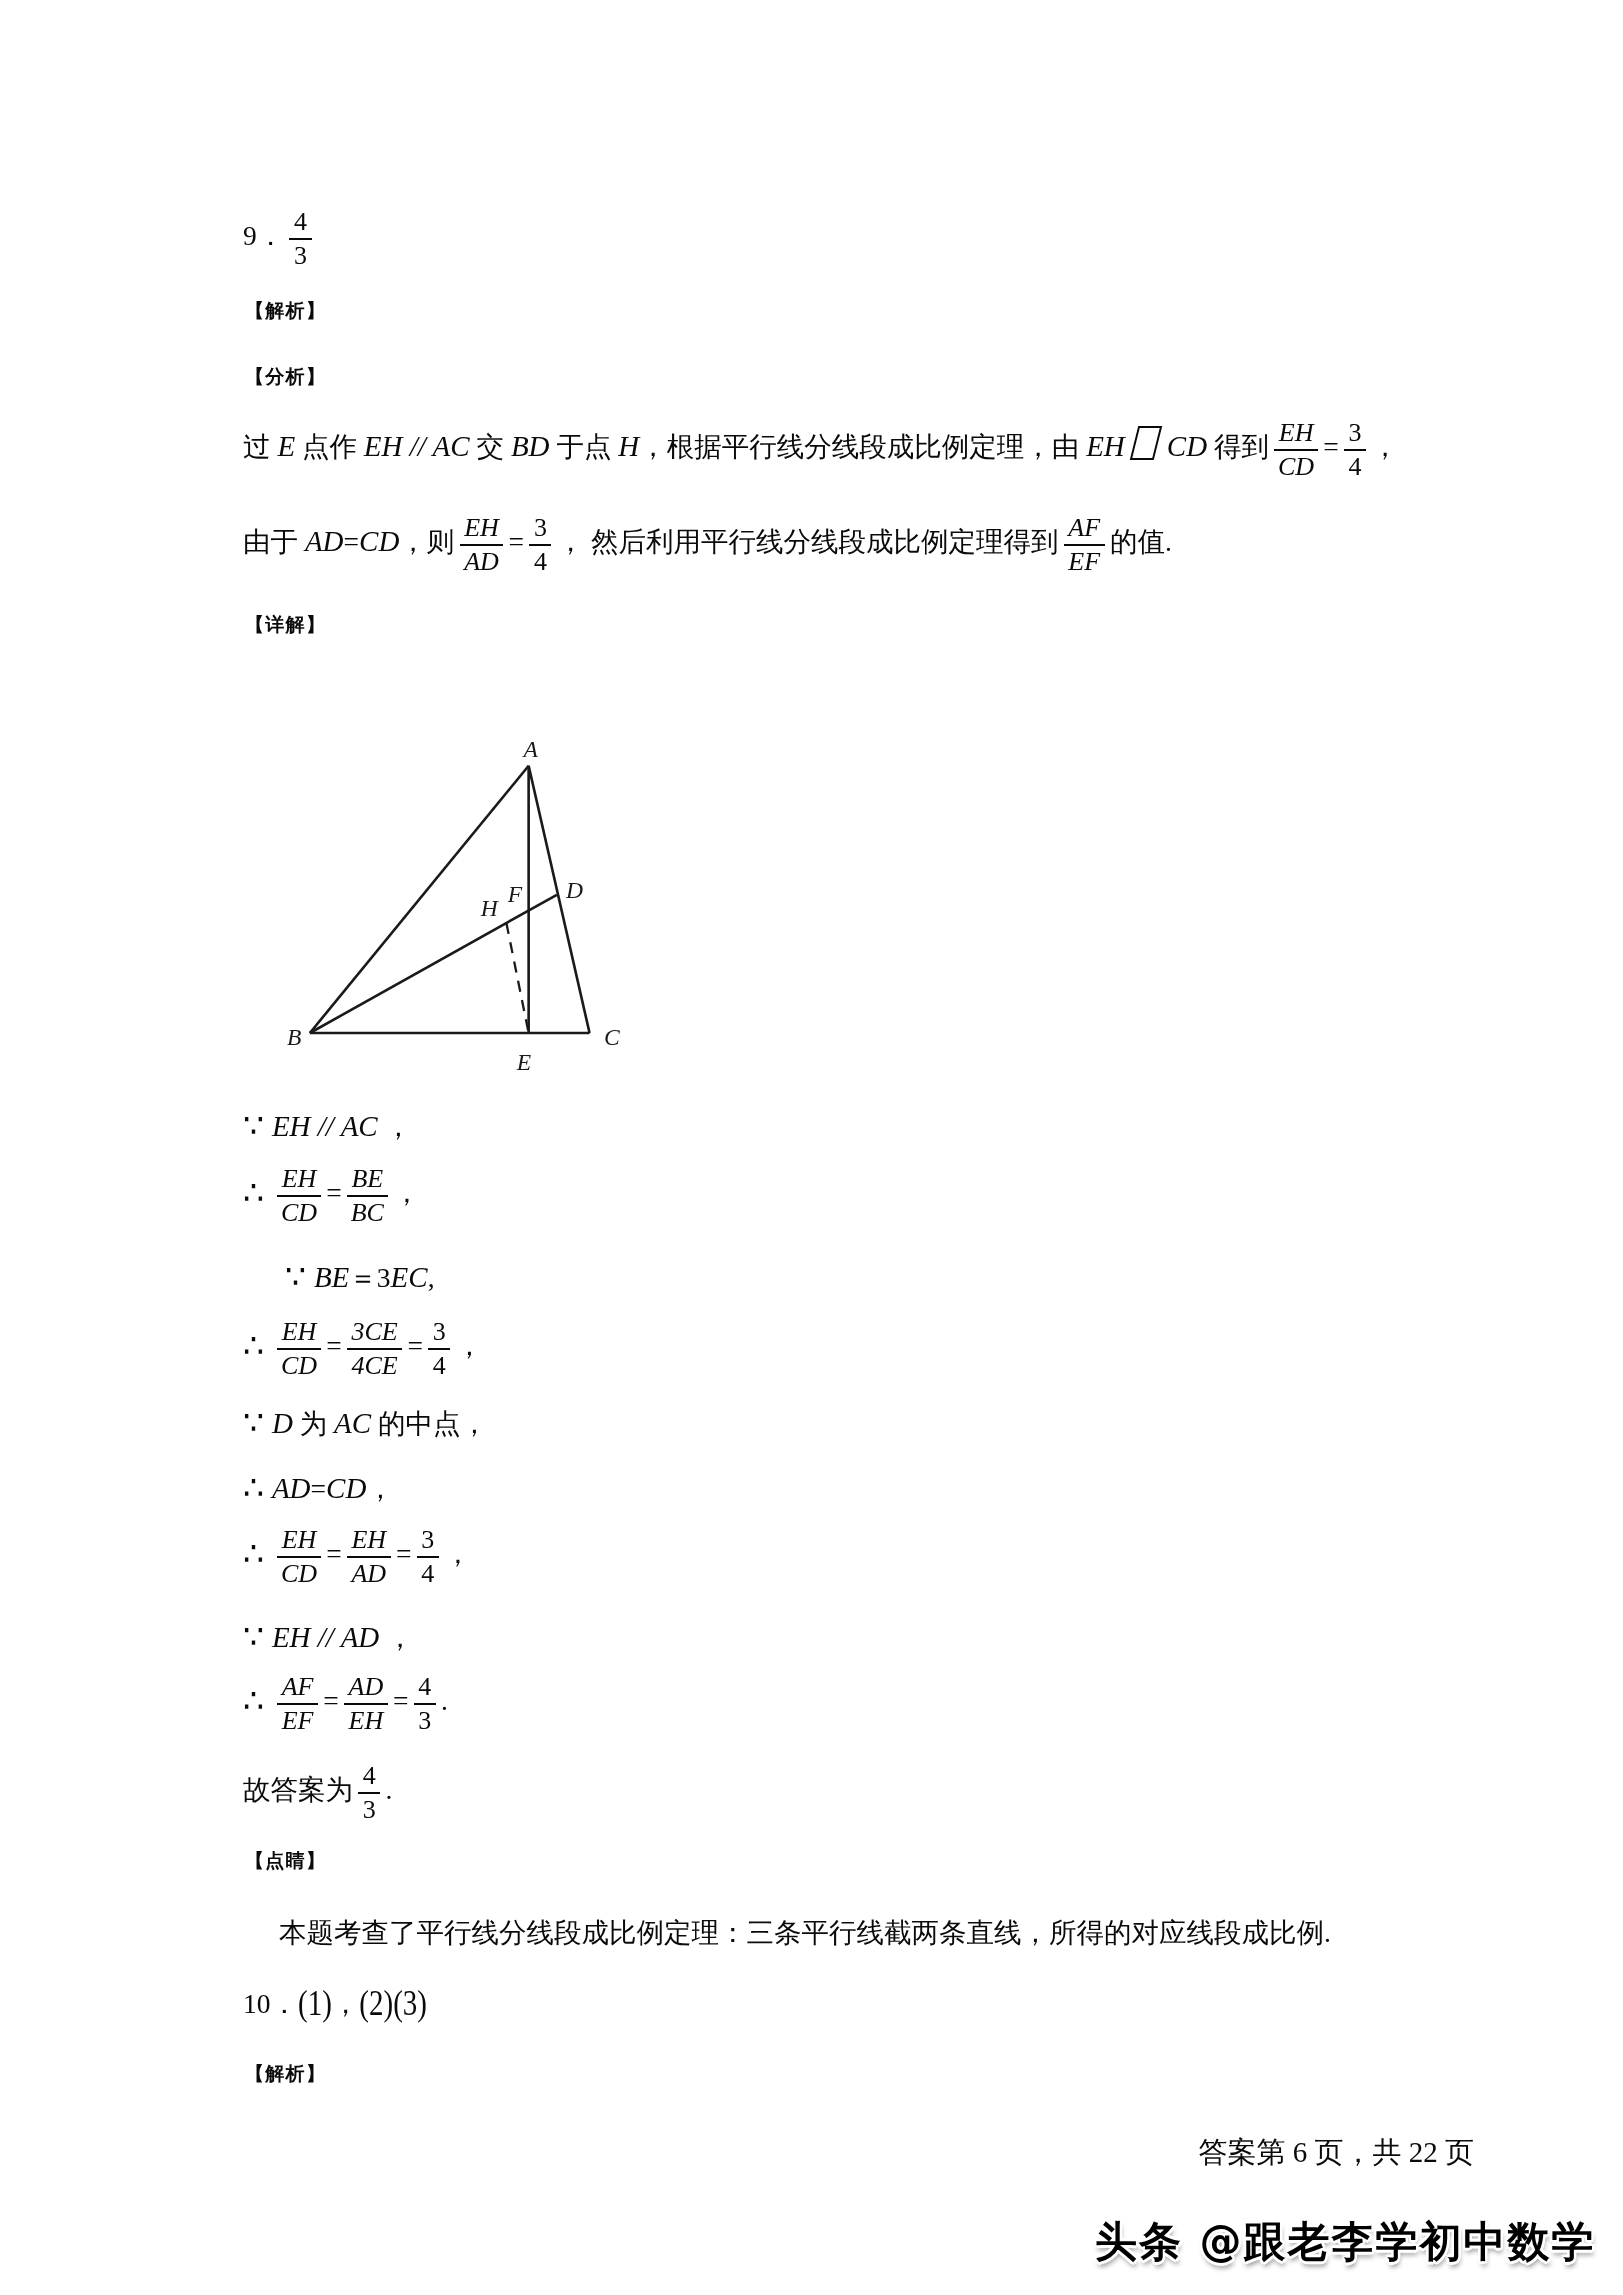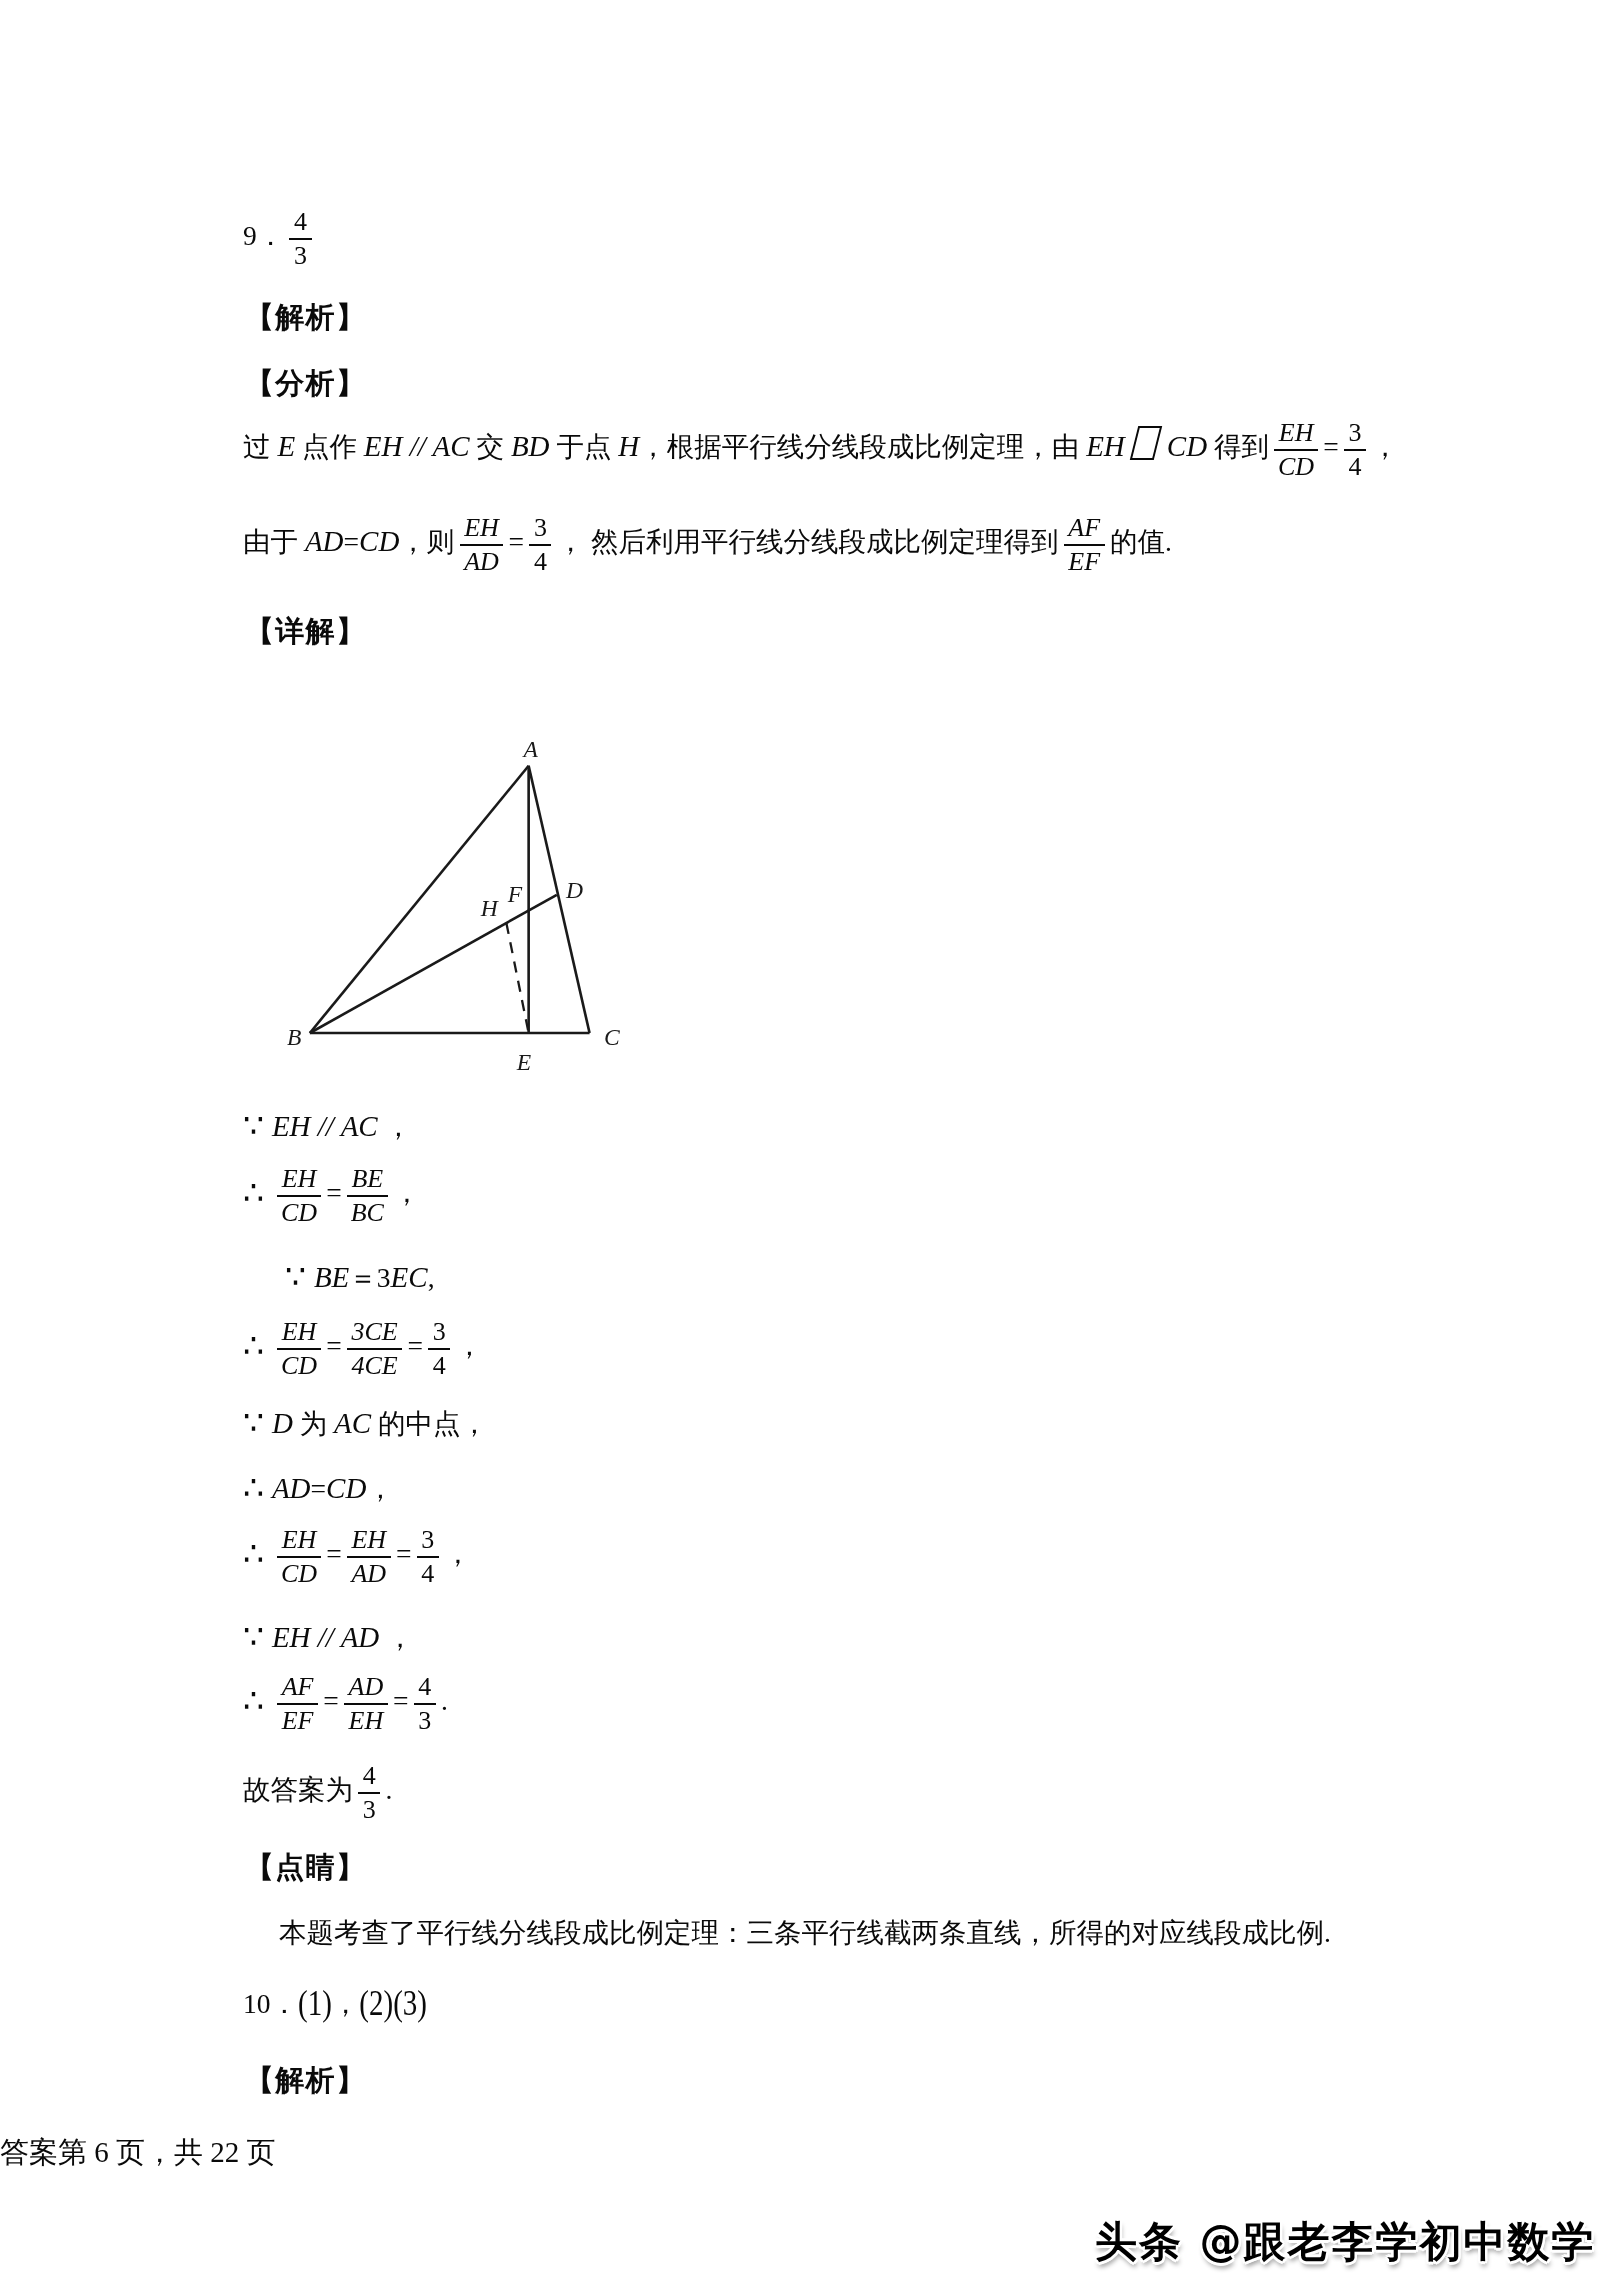--- a/index.html
+++ b/index.html
@@ -28,21 +28,21 @@
   }
   .frac.it{font-style:italic;}
   .frac .num{border-bottom:2px solid #0a0a0a;padding:0 4.6px 2px 4.6px;}
   .frac .den{padding-top:2px;}
   .tofu{
     display:inline-block;width:19.6px;height:30px;
     border:2px solid #0a0a0a;
     transform:skewX(-14deg);
     margin:0 9.2px;vertical-align:-3.9px;
   }
-  .hdr{font-size:29px;font-weight:bold;letter-spacing:1.3px;}
+  .hdr{font-size:19px;font-weight:bold;letter-spacing:1.3px;}
   .body-text{font-size:27.5px;}
   .footer{font-size:29px;}
   .watermark{
     font-family:"DejaVu Sans","Liberation Sans",sans-serif;
     font-size:42px;font-weight:bold;color:#000;
     text-shadow:
       -2px -2px 0 #fff, 2px -2px 0 #fff,
       -2px 2px 0 #fff, 2px 2px 0 #fff,
       -2.6px 0 0 #fff, 2.6px 0 0 #fff,
       0 -2.6px 0 #fff, 0 2.6px 0 #fff,
@@ -104,18 +104,18 @@
   <div class="abs mline" style="left:243px;top:1762px;"><span class="t">故答案为</span><span class="frac"><span class="num">4</span><span class="den">3</span></span><span class="t">.</span></div>
 
   <div class="abs hdr" style="left:245px;top:1848px;">【点睛】</div>
 
   <div class="abs body-text" style="left:243px;top:1915px;width:1152px;margin-left:36px;">本题考查了平行线分线段成比例定理：三条平行线截两条直线，所得的对应线段成比例.</div>
 
   <div class="abs mline" style="left:243px;top:1985px;"><span class="t">10．</span><span class="pr">(1)</span><span class="t">，</span><span class="pr">(2)</span><span class="pr">(3)</span></div>
 
   <div class="abs hdr" style="left:245px;top:2061px;">【解析】</div>
 
-  <div class="abs footer" style="left:0;top:2133px;width:1474px;text-align:left;">答案第 6 页，共 22 页</div>
+  <div class="abs footer" style="left:0;top:2133px;width:1474px;text-align:right;">答案第 6 页，共 22 页</div>
 
   <div class="abs watermark" style="right:27.5px;top:2214px;">头条 @跟老李学初中数学</div>
 
 </div>
 
 
 </body></html>

